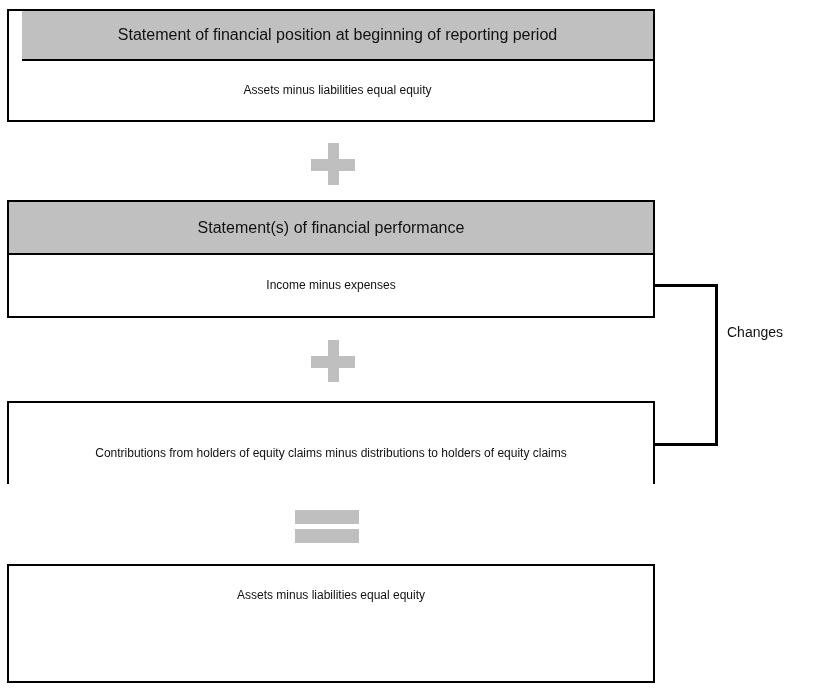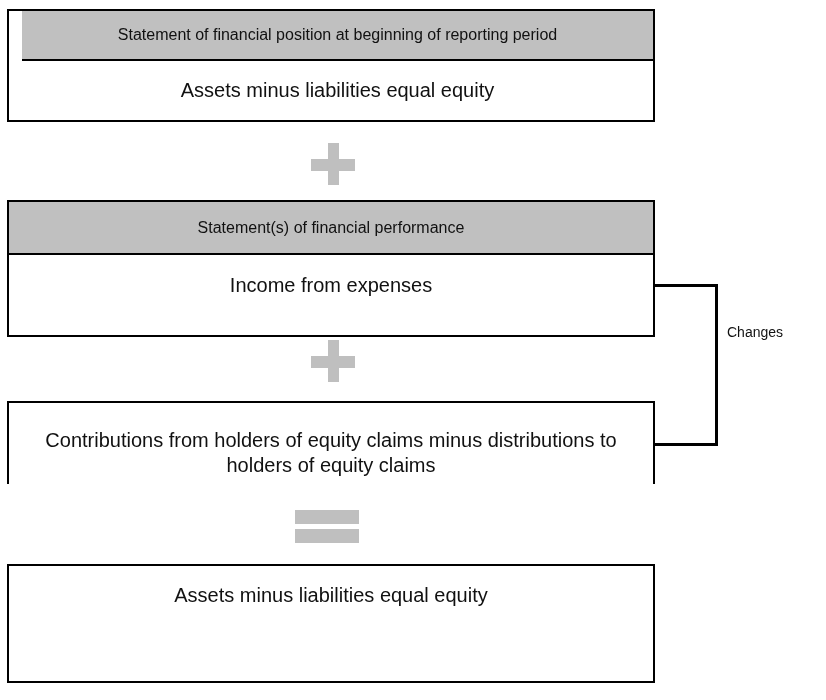--- a/index.html
+++ b/index.html
@@ -37,36 +37,36 @@
     line-height: 1.2;
     color: #111111;
     display: flex;
     align-items: center;
     justify-content: center;
   }
   .box-body {
     box-sizing: border-box;
     background: #ffffff;
     text-align: center;
-    font-size: 20px;
+    font-size: 12px;
     line-height: 1.25;
     color: #111111;
     display: flex;
     align-items: center;
     justify-content: center;
     padding: 0 14px;
   }
   .box-body .body-text { display: block; }
 
   
   #box-open   { top: 9px;   height: 113px; padding-left: 13px; }
   #box-open   .box-header { height: 50px; }
   #box-open   .box-body   { height: 59px; }
 
-  #box-perf   { top: 200px; height: 137px; }
+  #box-perf   { top: 200px; height: 118px; }
   #box-perf   .box-header { height: 53px; }
   #box-perf   .box-body   { height: 61px; }
 
   #box-contrib{ top: 401px; height: 83px; }
   #box-contrib .box-body  { height: 100px; }
 
   #box-close  { top: 564px; height: 119px; }
   #box-close  .box-header { height: 57px; }
   #box-close  .box-body   { height: 58px; }
 
@@ -157,21 +157,21 @@
   </div>
 
   <div class="op-plus" id="plus-1">
     <div class="bar-v"></div>
     <div class="bar-h"></div>
   </div>
 
   <div class="stmt-box" id="box-perf">
     <div class="box-header">Statement(s) of financial performance</div>
     <div class="box-body">
-      <span class="body-text">Income from expenses</span>
+      <span class="body-text">Income minus expenses</span>
     </div>
   </div>
 
   <div class="op-plus" id="plus-2">
     <div class="bar-v"></div>
     <div class="bar-h"></div>
   </div>
 
   <div class="stmt-box" id="box-contrib">
     <div class="box-body">

